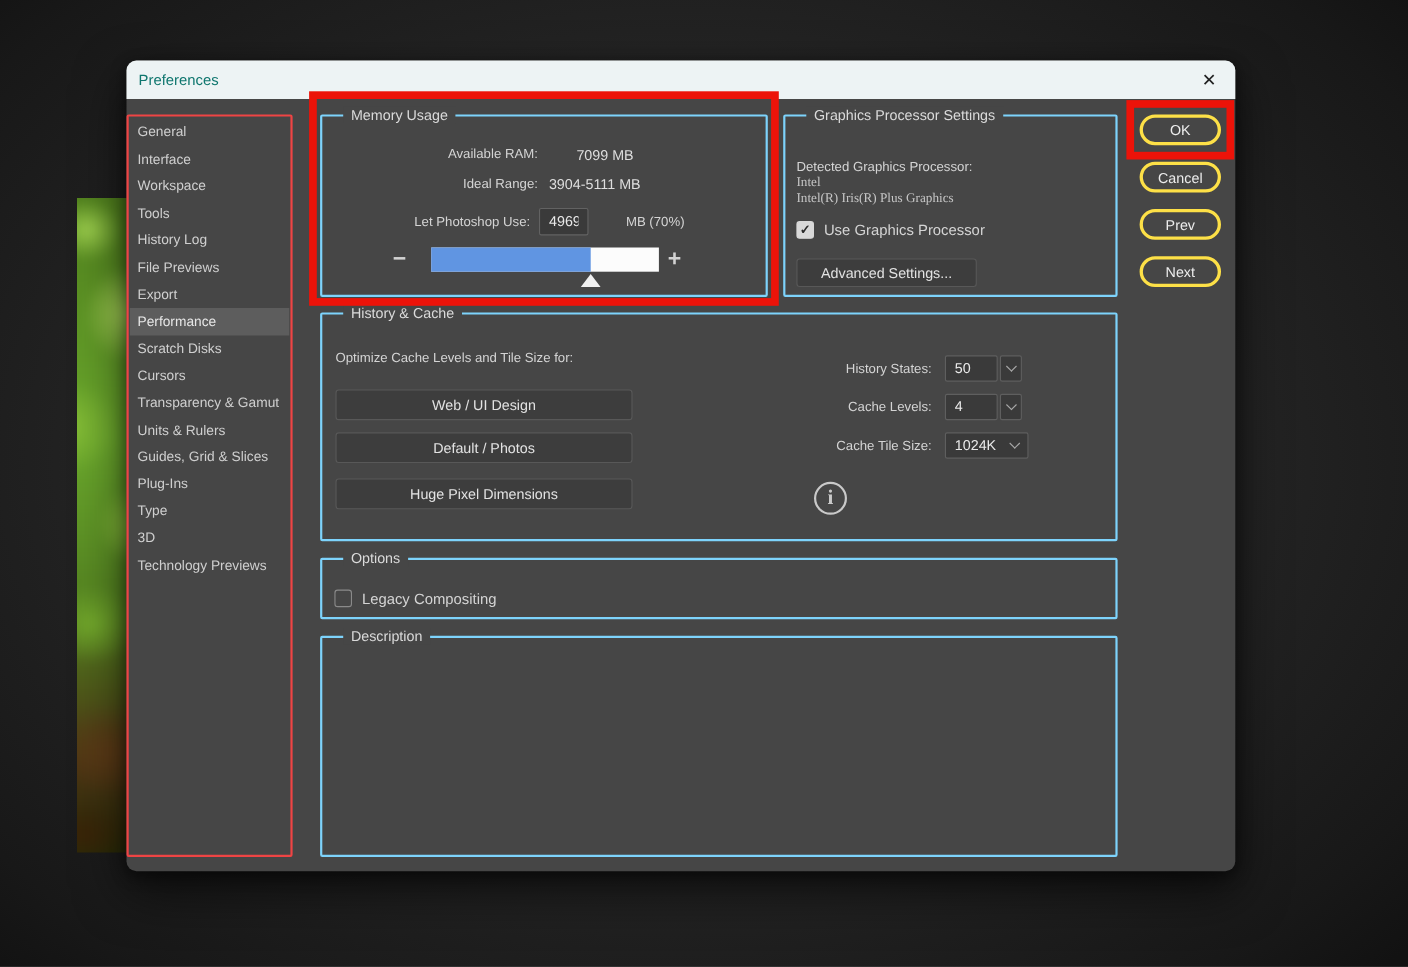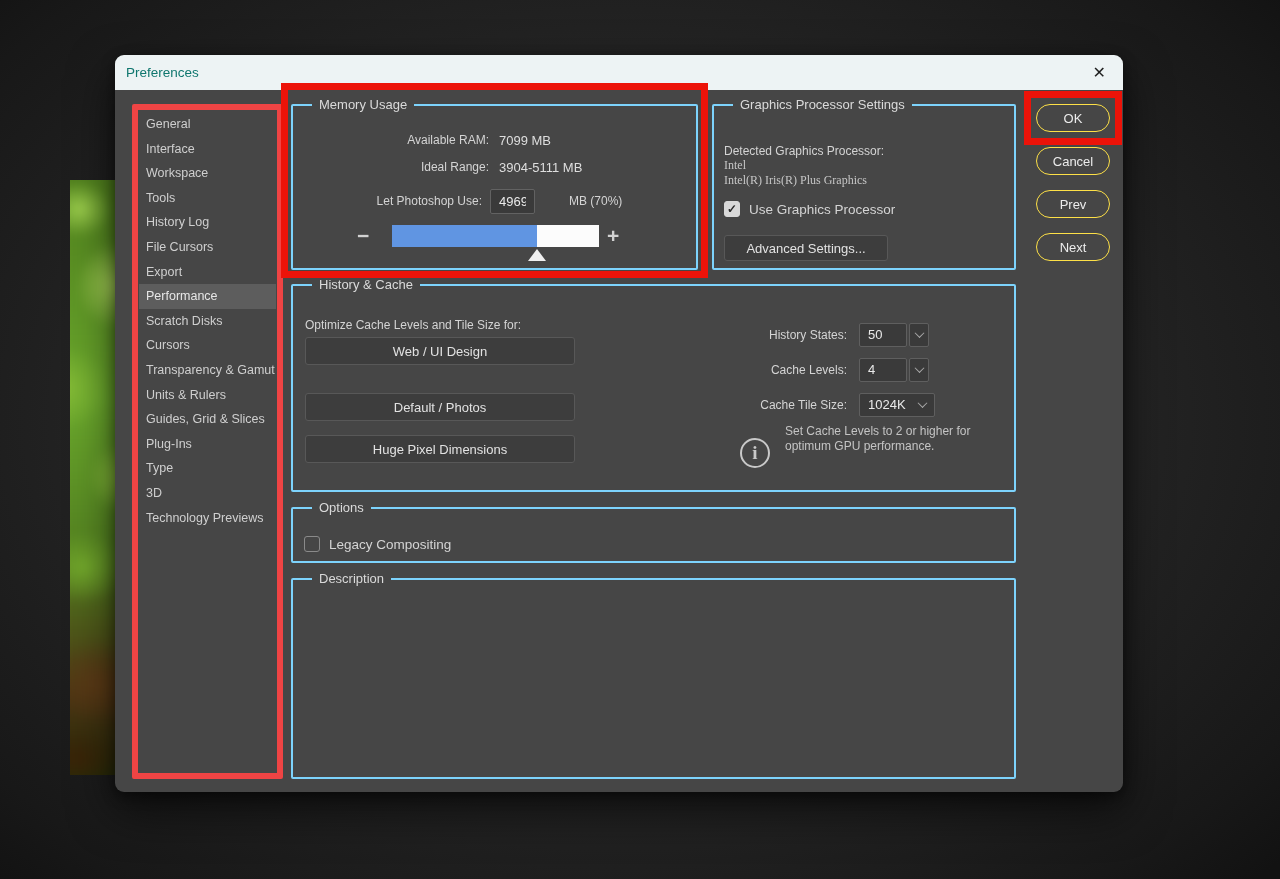--- a/index.html
+++ b/index.html
@@ -38,22 +38,22 @@
     display:flex; align-items:center;
   }
   .titlebar .title { padding-left:11px; font-size:13.5px; color:#0f766e; }
   .titlebar .close {
     position:absolute; right:13px; top:0; height:35px; display:flex; align-items:center;
     font-size:16px; color:#1f1f1f; cursor:default; padding:0 4px;
   }
 
   
   .sidebar {
-    position:absolute; left:17px; top:49px; width:151px; height:675px;
-    border:6px solid #ef4444; border-radius:2px;
+    position:absolute; left:0; top:49px; width:151px; height:675px;
+    border:2px solid #ef4444; border-radius:2px;
   }
   .side-item {
     height:24.6px; line-height:24.6px; padding-left:7px;
     font-size:12.5px; color:#cfcfcf; white-space:nowrap;
   }
   .side-items { position:absolute; top:2px; left:1px; right:1px; }
   .side-item.selected { background:#5d5d5d; color:#e6e6e6; }
 
   
   .group { position:absolute; border:2px solid #7dd3fc; border-radius:2px; }
@@ -134,21 +134,21 @@
   .info-note { position:absolute; left:492px; top:138px; font-size:12px; color:#c4c4c4; line-height:15px; }
 
   
   .g-options { left:176px; top:452px; width:725px; height:56px; }
   .opt-check { left:11px; top:27px; }
   .g-desc { left:176px; top:523px; width:725px; height:201px; }
 
   
   .action-btn {
     position:absolute; left:921px; width:74px; height:28px;
-    border:1px solid #fde047; border-radius:15px; background:transparent;
+    border:3px solid #fde047; border-radius:15px; background:transparent;
     color:#ececec; font-size:13px; font-family:"Liberation Sans",sans-serif;
     display:flex; align-items:center; justify-content:center; cursor:default;
   }
   .btn-ok { top:49px; } .btn-cancel { top:92px; } .btn-prev { top:135px; } .btn-next { top:178px; }
 
   
   .hl-box { position:absolute; border:7px solid #ec1309; pointer-events:none; z-index:50; }
   .hl-memory { left:281px; top:83px; width:427px; height:195px; }
   .hl-ok { left:1024px; top:91px; width:98px; height:54px; }
 </style>
@@ -166,39 +166,39 @@
     <span class="close">✕</span>
   </div>
 
   <div class="sidebar">
     <div class="side-items">
       <div class="side-item">General</div>
       <div class="side-item">Interface</div>
       <div class="side-item">Workspace</div>
       <div class="side-item">Tools</div>
       <div class="side-item">History Log</div>
-      <div class="side-item">File Cursors</div>
+      <div class="side-item">File Previews</div>
       <div class="side-item">Export</div>
       <div class="side-item selected">Performance</div>
       <div class="side-item">Scratch Disks</div>
       <div class="side-item">Cursors</div>
       <div class="side-item">Transparency &amp; Gamut</div>
       <div class="side-item">Units &amp; Rulers</div>
       <div class="side-item">Guides, Grid &amp; Slices</div>
       <div class="side-item">Plug-Ins</div>
       <div class="side-item">Type</div>
       <div class="side-item">3D</div>
       <div class="side-item">Technology Previews</div>
     </div>
   </div>
 
   <div class="group g-memory">
     <span class="legend">Memory Usage</span>
     <span class="lbl mu-label" style="top:27px;">Available RAM:</span>
-    <span class="val mu-value" style="top:27px;">7099 MB</span>
+    <span class="val mu-value" style="top:27px;margin-left:25px;">7099 MB</span>
     <span class="lbl mu-label" style="top:54px;">Ideal Range:</span>
     <span class="val mu-value" style="top:54px;">3904-5111 MB</span>
     <span class="lbl mu-label" style="top:88px; width:189px;">Let Photoshop Use:</span>
     <input class="mu-input" value="4969" style="">
     <span class="lbl mu-suffix">MB (70%)</span>
     <span class="slider-minus">−</span>
     <div class="slider-wrap">
       <div class="slider-track">
         <div class="slider-fill" style="width: 70%;"></div>
       </div>
@@ -217,21 +217,21 @@
     <div class="check-row gp-check">
       <span class="checkbox on">✓</span>
       <span class="lbl" style="font-size:13.5px;">Use Graphics Processor</span>
     </div>
     <button class="btn gp-advanced">Advanced Settings...</button>
   </div>
 
   <div class="group g-history">
     <span class="legend">History &amp; Cache</span>
     <span class="lbl hc-optimize">Optimize Cache Levels and Tile Size for:</span>
-    <button class="btn preset-btn" style="top:51px;text-align:center;">Web / UI Design</button>
+    <button class="btn preset-btn" style="top:68px;text-align:center;">Web / UI Design</button>
     <button class="btn preset-btn" style="top:149px;">Huge Pixel Dimensions</button>
     <button class="btn preset-btn" style="top:107px;">Default / Photos</button>
 
     <div class="hc-row" style="top:36px;">
       <span class="lbl">History States:</span>
       <div class="dd-field dd-small">50</div>
       <div class="dd-chev-box">
           <span class="chev"></span>
         </div>
     </div>
@@ -244,24 +244,20 @@
     </div>
     <div class="hc-row" style="top:106px;">
       <span class="lbl">Cache Tile Size:</span>
       <div class="dd-field dd-combined">
         <span>1024K</span>
         <span class="chev"></span>
       </div>
     </div>
 
     <div class="info-icon">i</div>
-    <div class="info-note">
-      <div>Set Cache Levels to 2 or higher for</div>
-      <div>optimum GPU performance.</div>
-    </div>
   </div>
 
   <div class="group g-options">
     <span class="legend">Options</span>
     <div class="check-row opt-check">
       <span class="checkbox"></span>
       <span class="lbl" style="font-size:13.5px;">Legacy Compositing</span>
     </div>
   </div>
 

